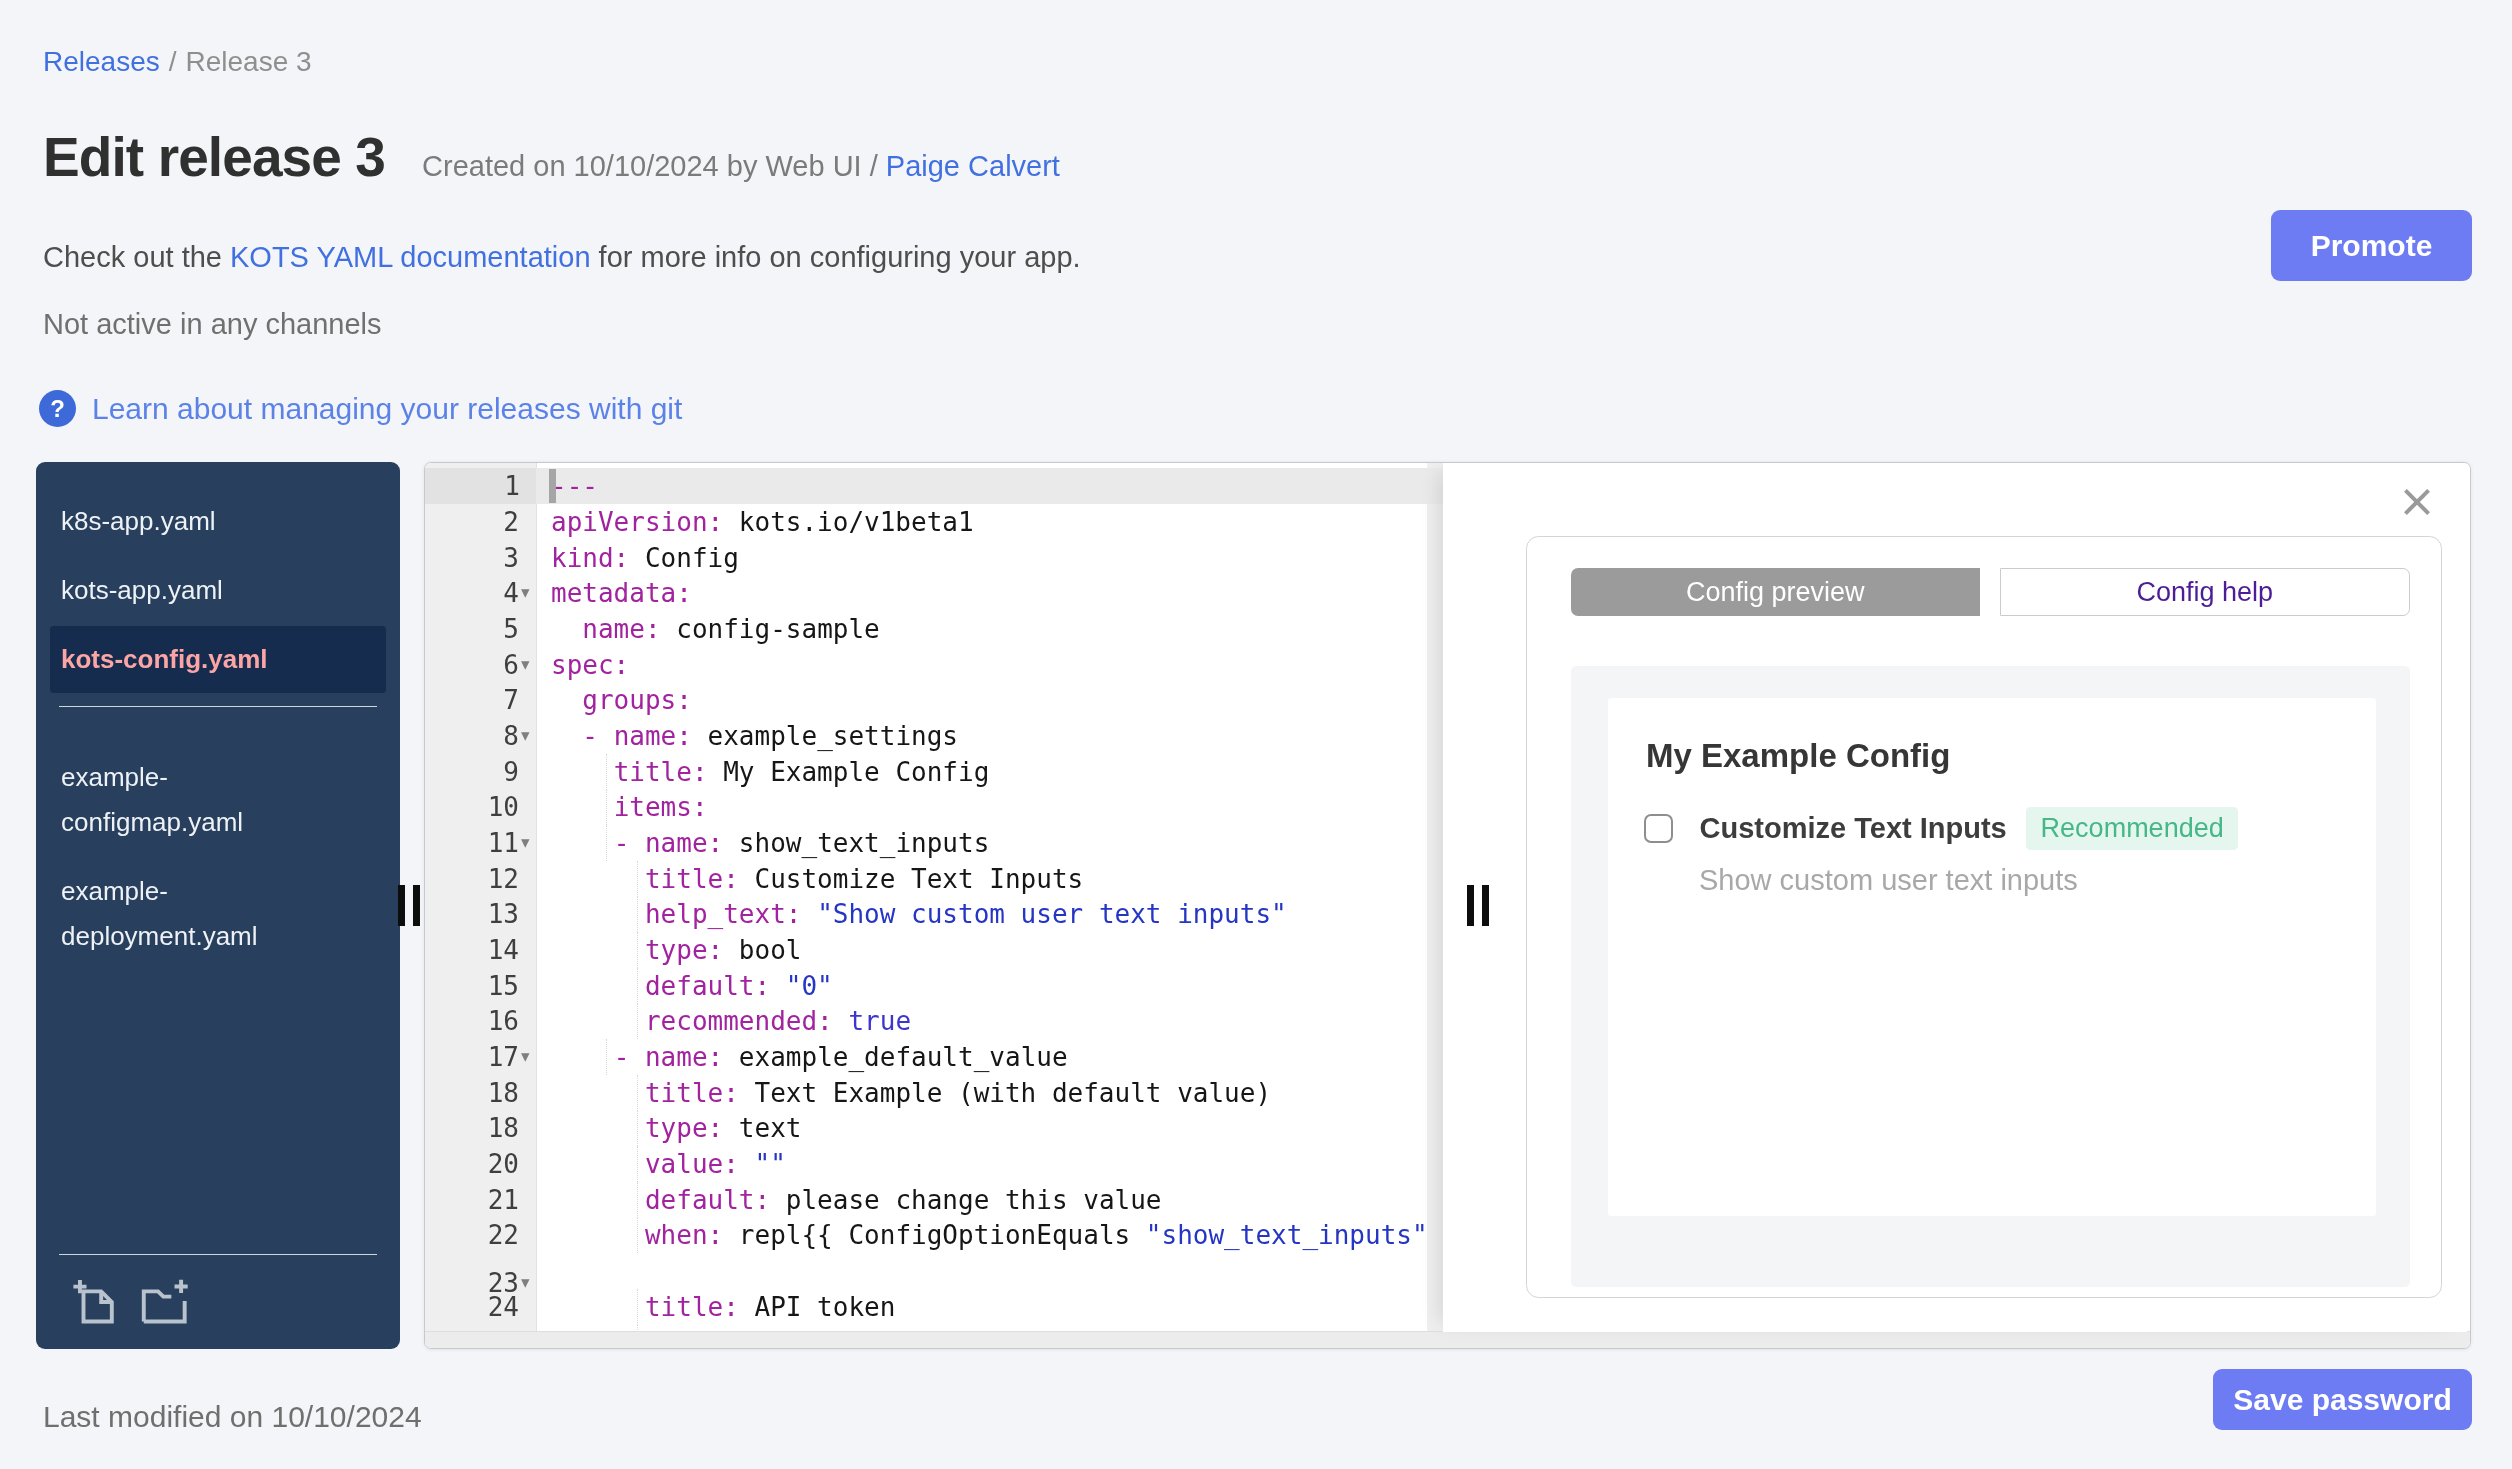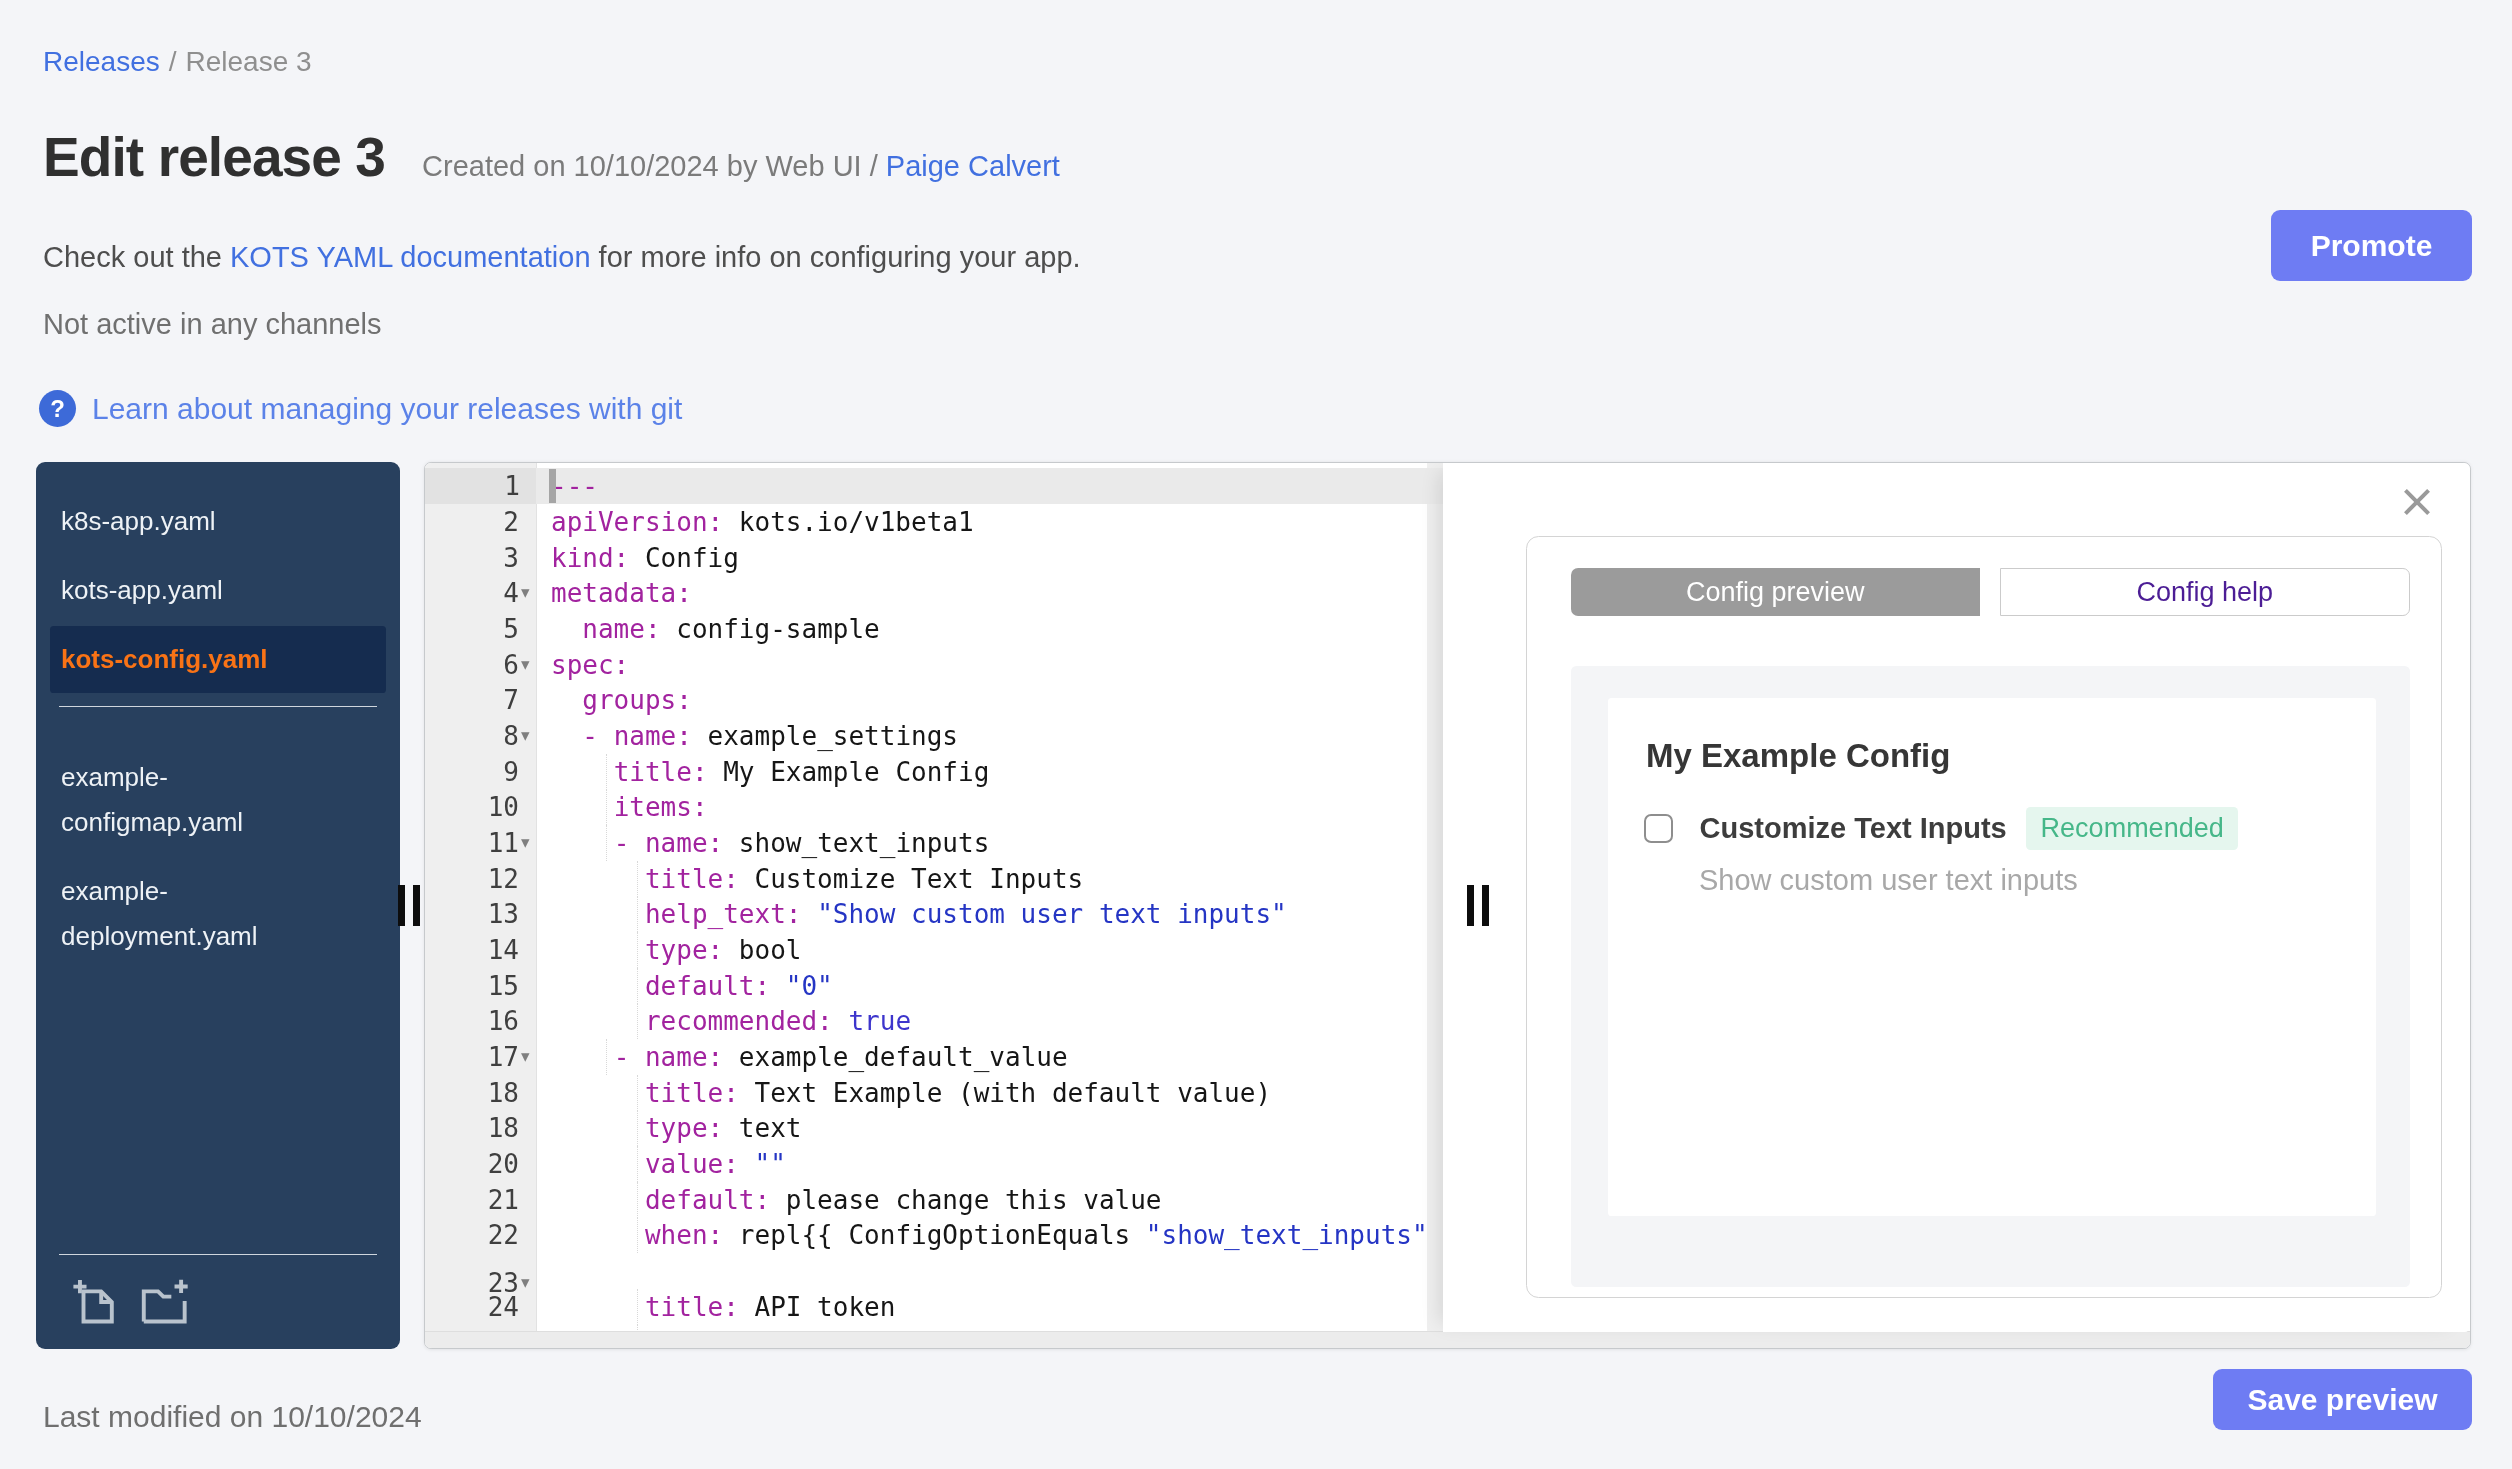--- a/index.html
+++ b/index.html
@@ -32,21 +32,21 @@
   .btn-promote{left:2271px;top:210px;width:201px;height:71px;}
   .btn-save{left:2213px;top:1369px;width:259px;height:61px;}
   .last-modified{position:absolute;left:43px;top:1400px;font-size:30px;color:#6f6f6f;}
 
   
   .sidebar{position:absolute;left:36px;top:462px;width:364px;height:887px;
     background:var(--c-navy,#28405e);border-radius:9px;padding-top:37px;box-sizing:border-box;}
   .file-item{color:#eef2f6;font-size:26px;line-height:45px;padding:0 14.3px 0 25px;
     margin-bottom:24px;white-space:pre-line;cursor:pointer;}
   .file-item.selected{background:var(--c-navy-selected,#152c4f);border-radius:3.6px;
-    margin:-10.7px 14.3px 13.4px;padding:10.7px 0 10.7px 10.7px;font-weight:bold;color:#f97316;}
+    margin:-10.7px 14.3px 13.4px;padding:10.7px 0 10.7px 10.7px;font-weight:bold;color:#fca5a5;}
   .file-divider{border-top:1.8px solid #cfd6dd;margin:0 23px 48px;}
   .sidebar-footer{position:absolute;left:0;right:0;bottom:23px;}
   .sidebar-footer .file-divider{margin-bottom:23px;}
   .icon-row{display:flex;gap:23px;padding-left:36px;}
   .icon-row svg{cursor:pointer;}
 
   
   .editor-wrap{position:absolute;left:424px;top:462px;width:2047px;height:887px;
     background:#fff;border:1.8px solid #c6c9cc;border-radius:7.1px;box-sizing:border-box;
     overflow:hidden;box-shadow:0 0.9px 3.6px rgba(0,0,0,.08);}
@@ -242,16 +242,16 @@
   <div class="drag-handle dh-left">
     <div class="bar"></div>
     <div class="bar"></div>
   </div>
   <div class="drag-handle dh-right">
     <div class="bar"></div>
     <div class="bar"></div>
   </div>
 
   <div class="last-modified">Last modified on 10/10/2024</div>
-  <button class="btn btn-save">Save preview</button>
+  <button class="btn btn-save">Save password</button>
 
 </div>
 
 
 </body></html>

